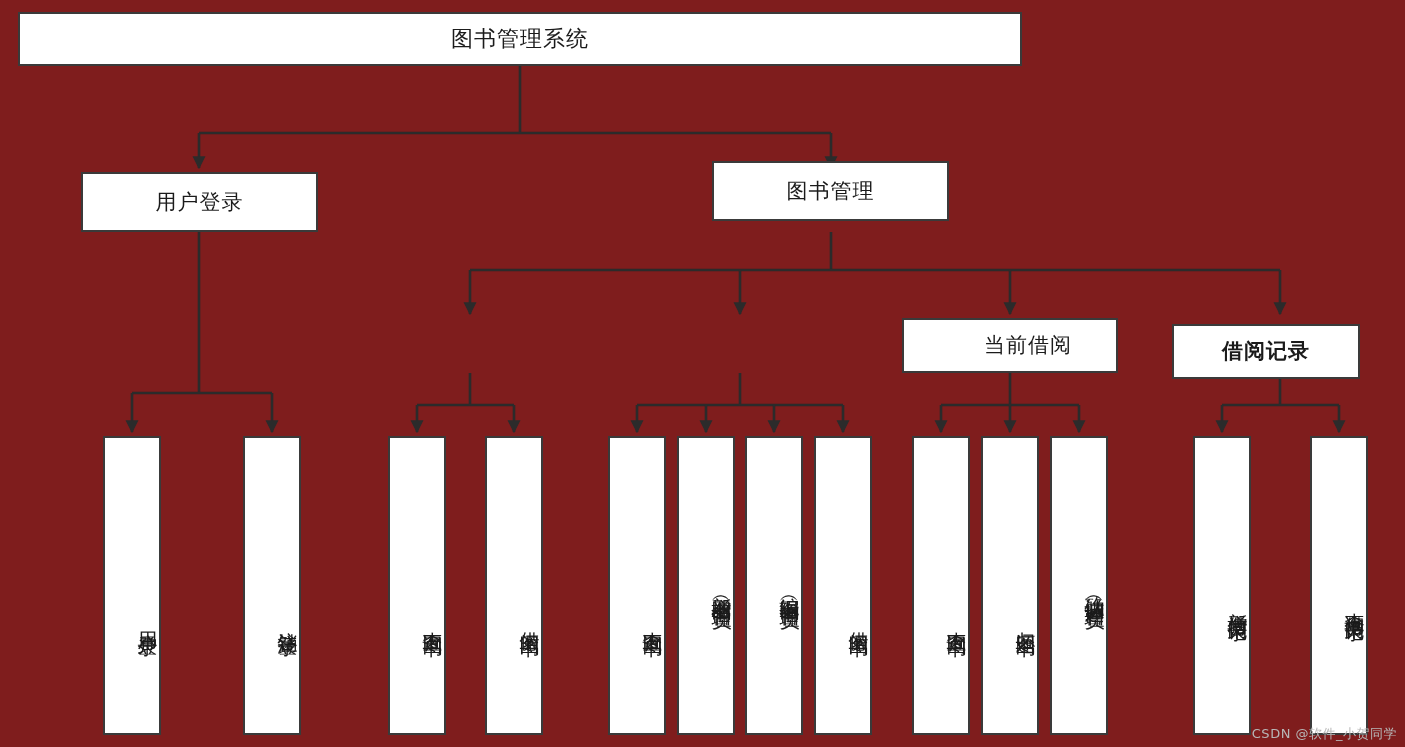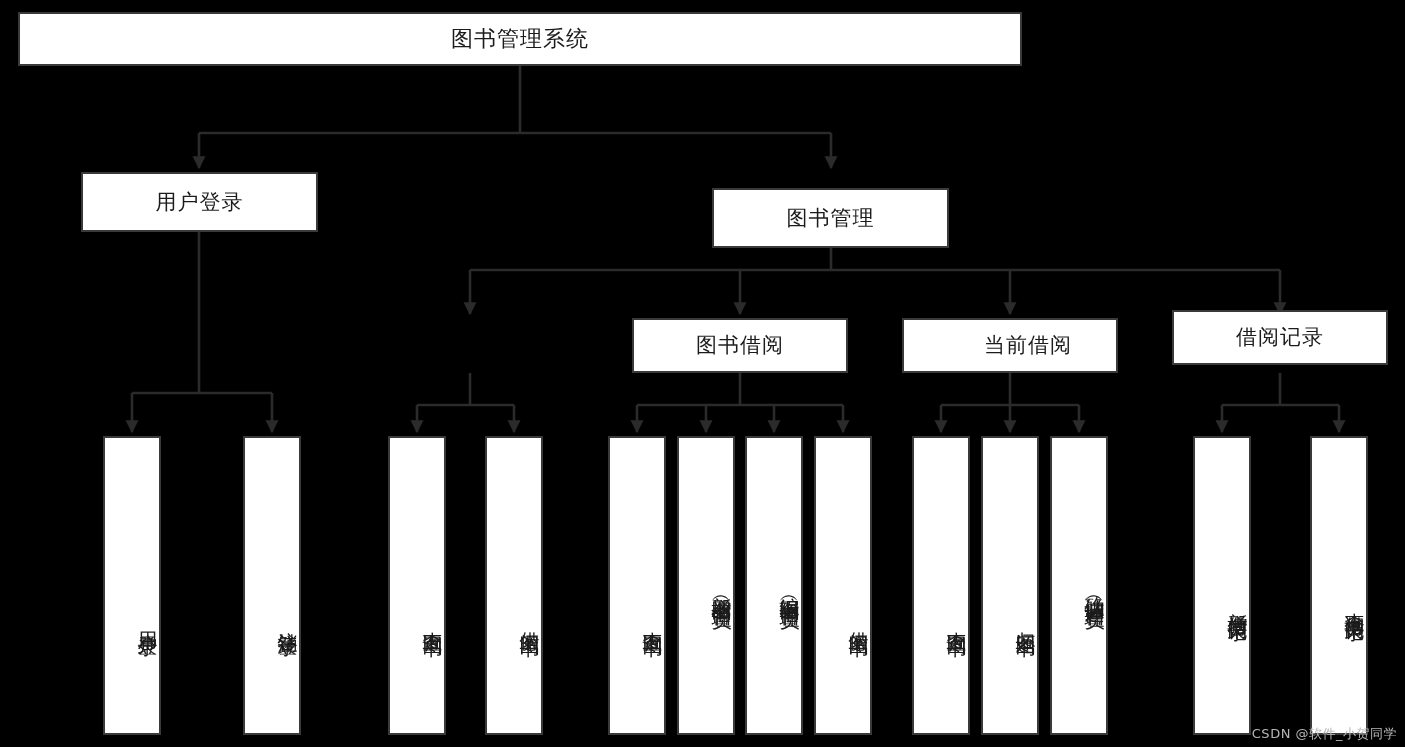--- a/index.html
+++ b/index.html
@@ -5,21 +5,21 @@
 <style>
   html, body {
     margin: 0;
     padding: 0;
     background: #ffffff;
   }
   #canvas {
     position: relative;
     width: 1405px;
     height: 747px;
-    background: #000000;
+    background: #7f1d1d;
     font-family: "DejaVu Sans", "Liberation Sans", sans-serif;
     overflow: hidden;
   }
   svg.edges {
     position: absolute;
     left: 0;
     top: 0;
     width: 1405px;
     height: 747px;
     pointer-events: none;
@@ -125,34 +125,31 @@
   </svg>
 
   <div class="node node-h node-root" style="left:18px; top:12px; width:1004px; height:54px;">
     <span>图书管理系统</span>
   </div>
 
   <div class="node node-h" style="left:81px; top:172px; width:237px; height:60px;">
     <span>用户登录</span>
   </div>
 
-  <div class="node node-h" style="left:712px; top:188px; width:237px; height:60px;">
+  <div class="node node-h" style="left:712px; top:161px; width:237px; height:60px;">
     <span>图书管理</span>
   </div>
 
 
-  <div class="node node-h" style="left:632px; top:318px; width:216px; height:55px;">
-    <span>图书借阅</span>
-  </div>
 
   <div class="node node-h" style="left:902px; top:318px; width:216px; height:55px;padding-left:36px;">
     <span>当前借阅</span>
   </div>
 
-  <div class="node node-h" style="left:1172px; top:310px; width:216px; height:55px;">
+  <div class="node node-h" style="left:1172px; top:324px; width:188px; height:55px;font-weight:bold;">
     <span>借阅记录</span>
   </div>
 
   <div class="node node-v" style="left:103px; top:436px; width:58px; height:299px; padding-top:68px;">
     <span>用户登录</span>
   </div>
 
   <div class="node node-v" style="left:243px; top:436px; width:58px; height:299px; padding-top:68px;">
     <span>注销登录</span>
   </div>

